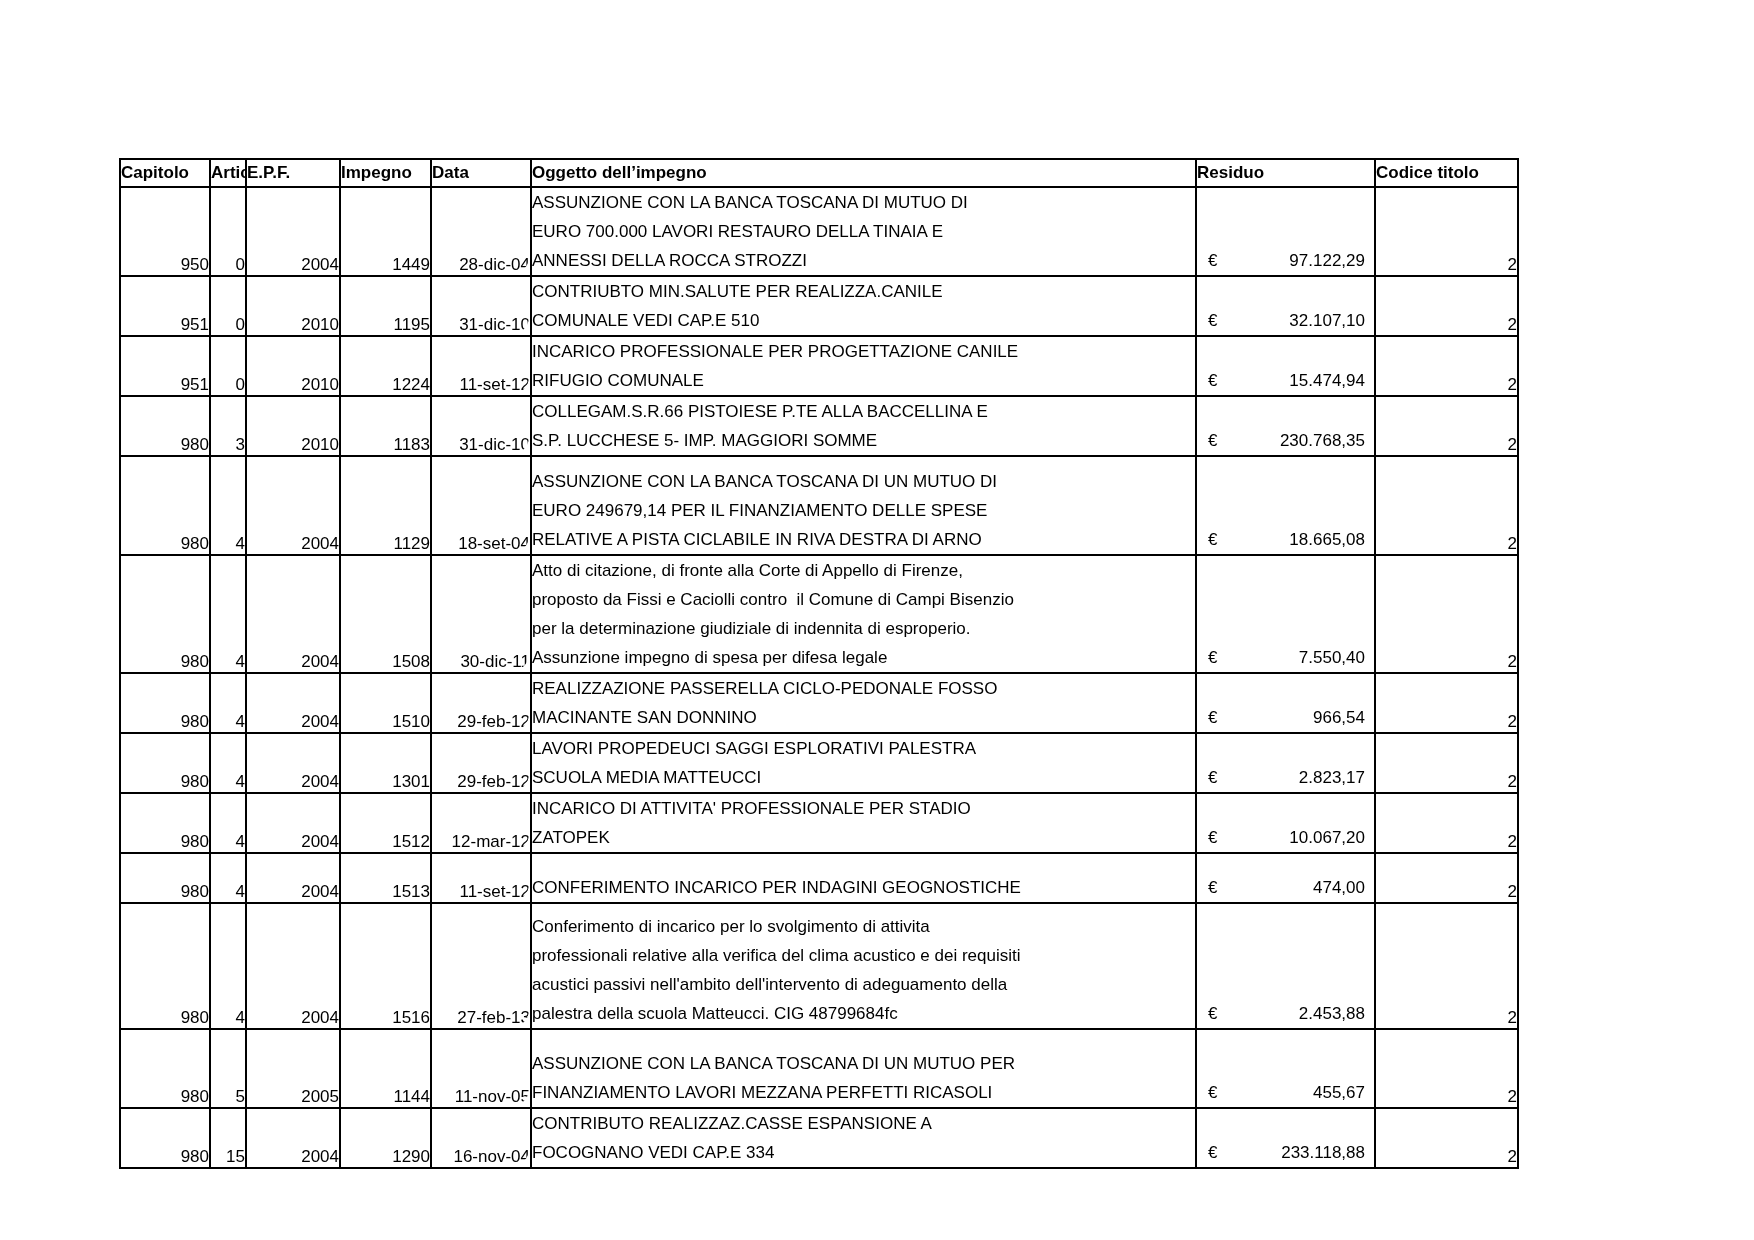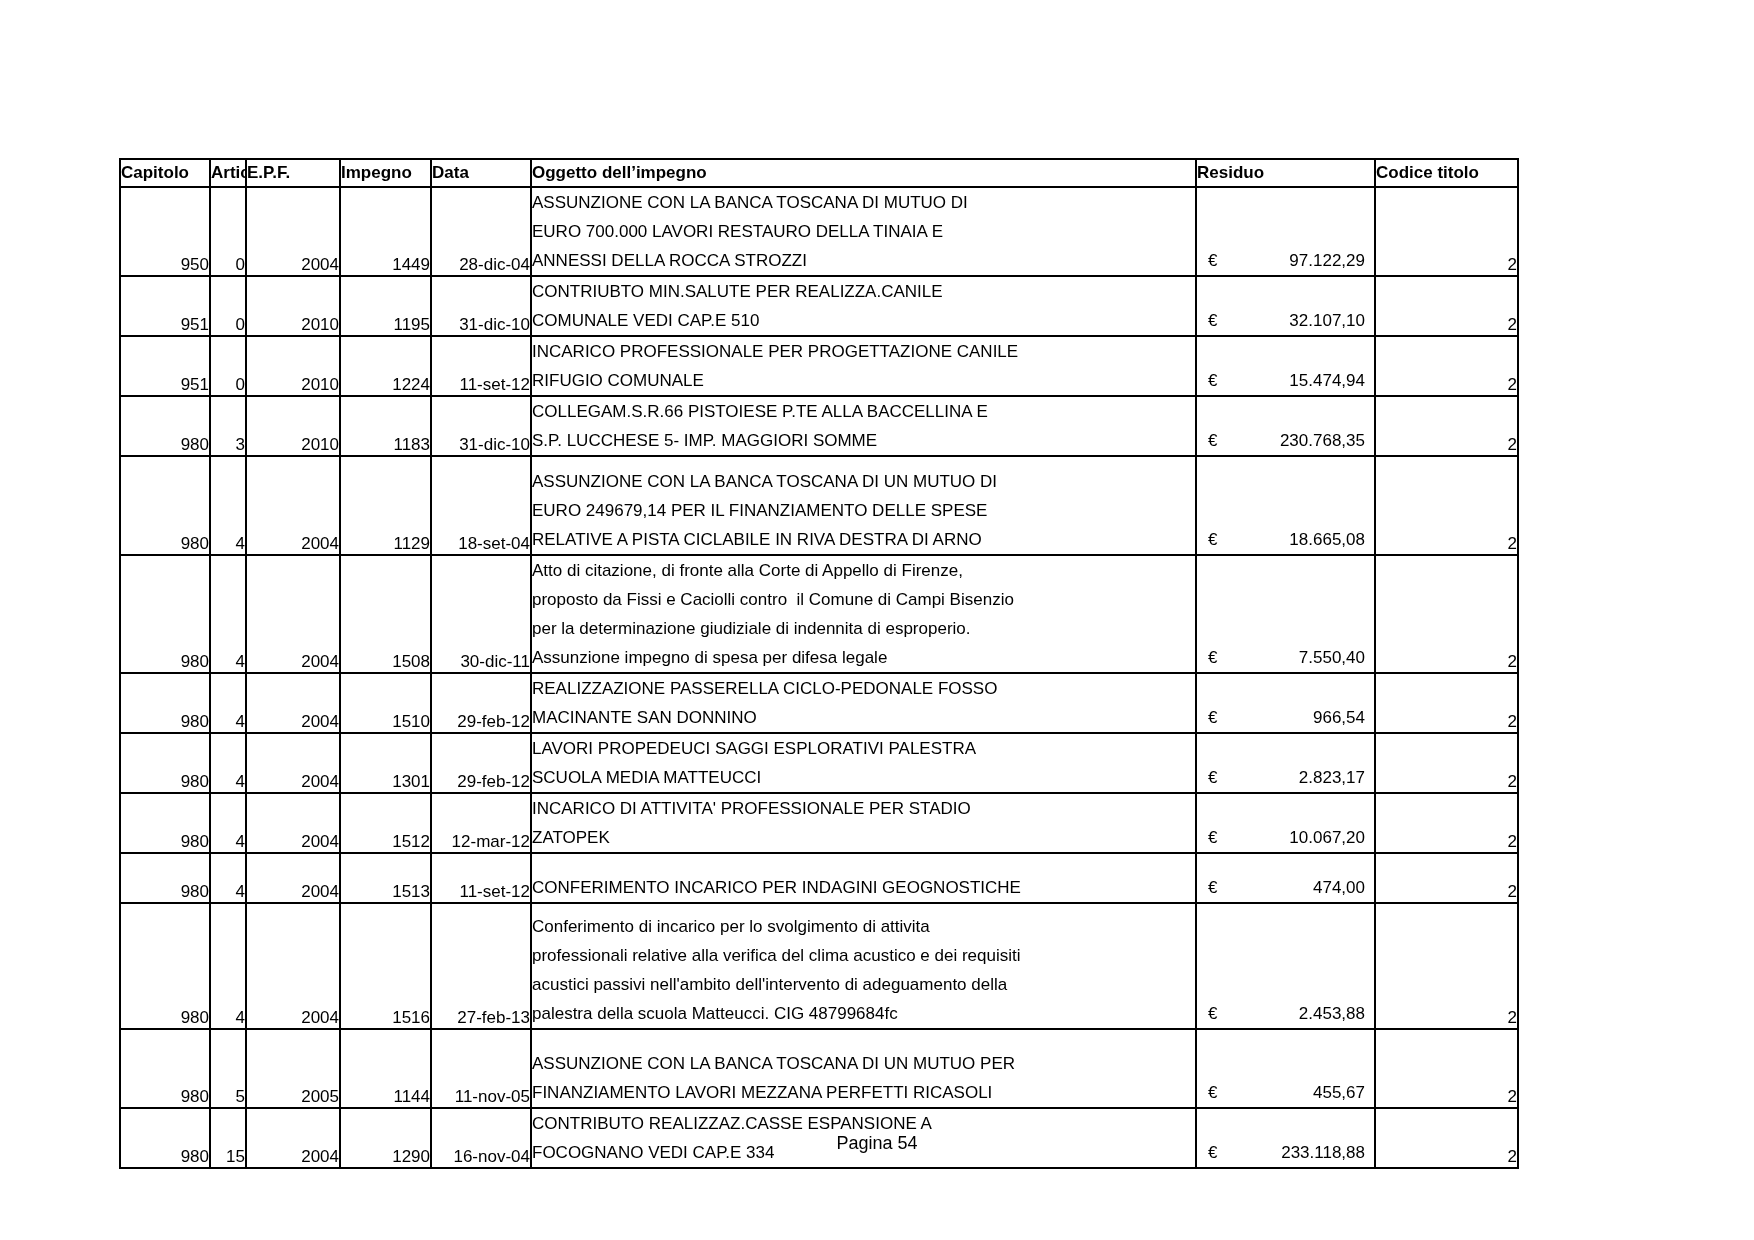--- a/index.html
+++ b/index.html
@@ -36,21 +36,21 @@
   th .clip{
     width:34px;overflow:hidden;white-space:nowrap;
   }
   td{vertical-align:bottom;}
   td.num{
     text-align:right;
     padding:0 8px 4px 0;
     white-space:nowrap;
   }
   td.articolo{padding-right:5px;}
-  td.data{padding-right:3px;}
+  td.data{padding-right:3px;border-radius:19px;}
   td.oggetto{
     text-align:left;
     padding:0 2px 3px 4px;
     white-space:pre-wrap;
     line-height:29px;
   }
   td.residuo{padding:0;}
   .residuo-wrap{
     display:flex;
     justify-content:space-between;
@@ -306,15 +306,14 @@
             <div class="residuo-wrap">
               <span class="euro">€</span>
               <span class="amount">233.118,88</span>
             </div>
           </td>
           <td class="num codice">2</td>
         </tr>
       </tbody>
   </table>
 
-  <div class="footer">Pagina 54</div>
 
 </div>
 
 </body></html>

